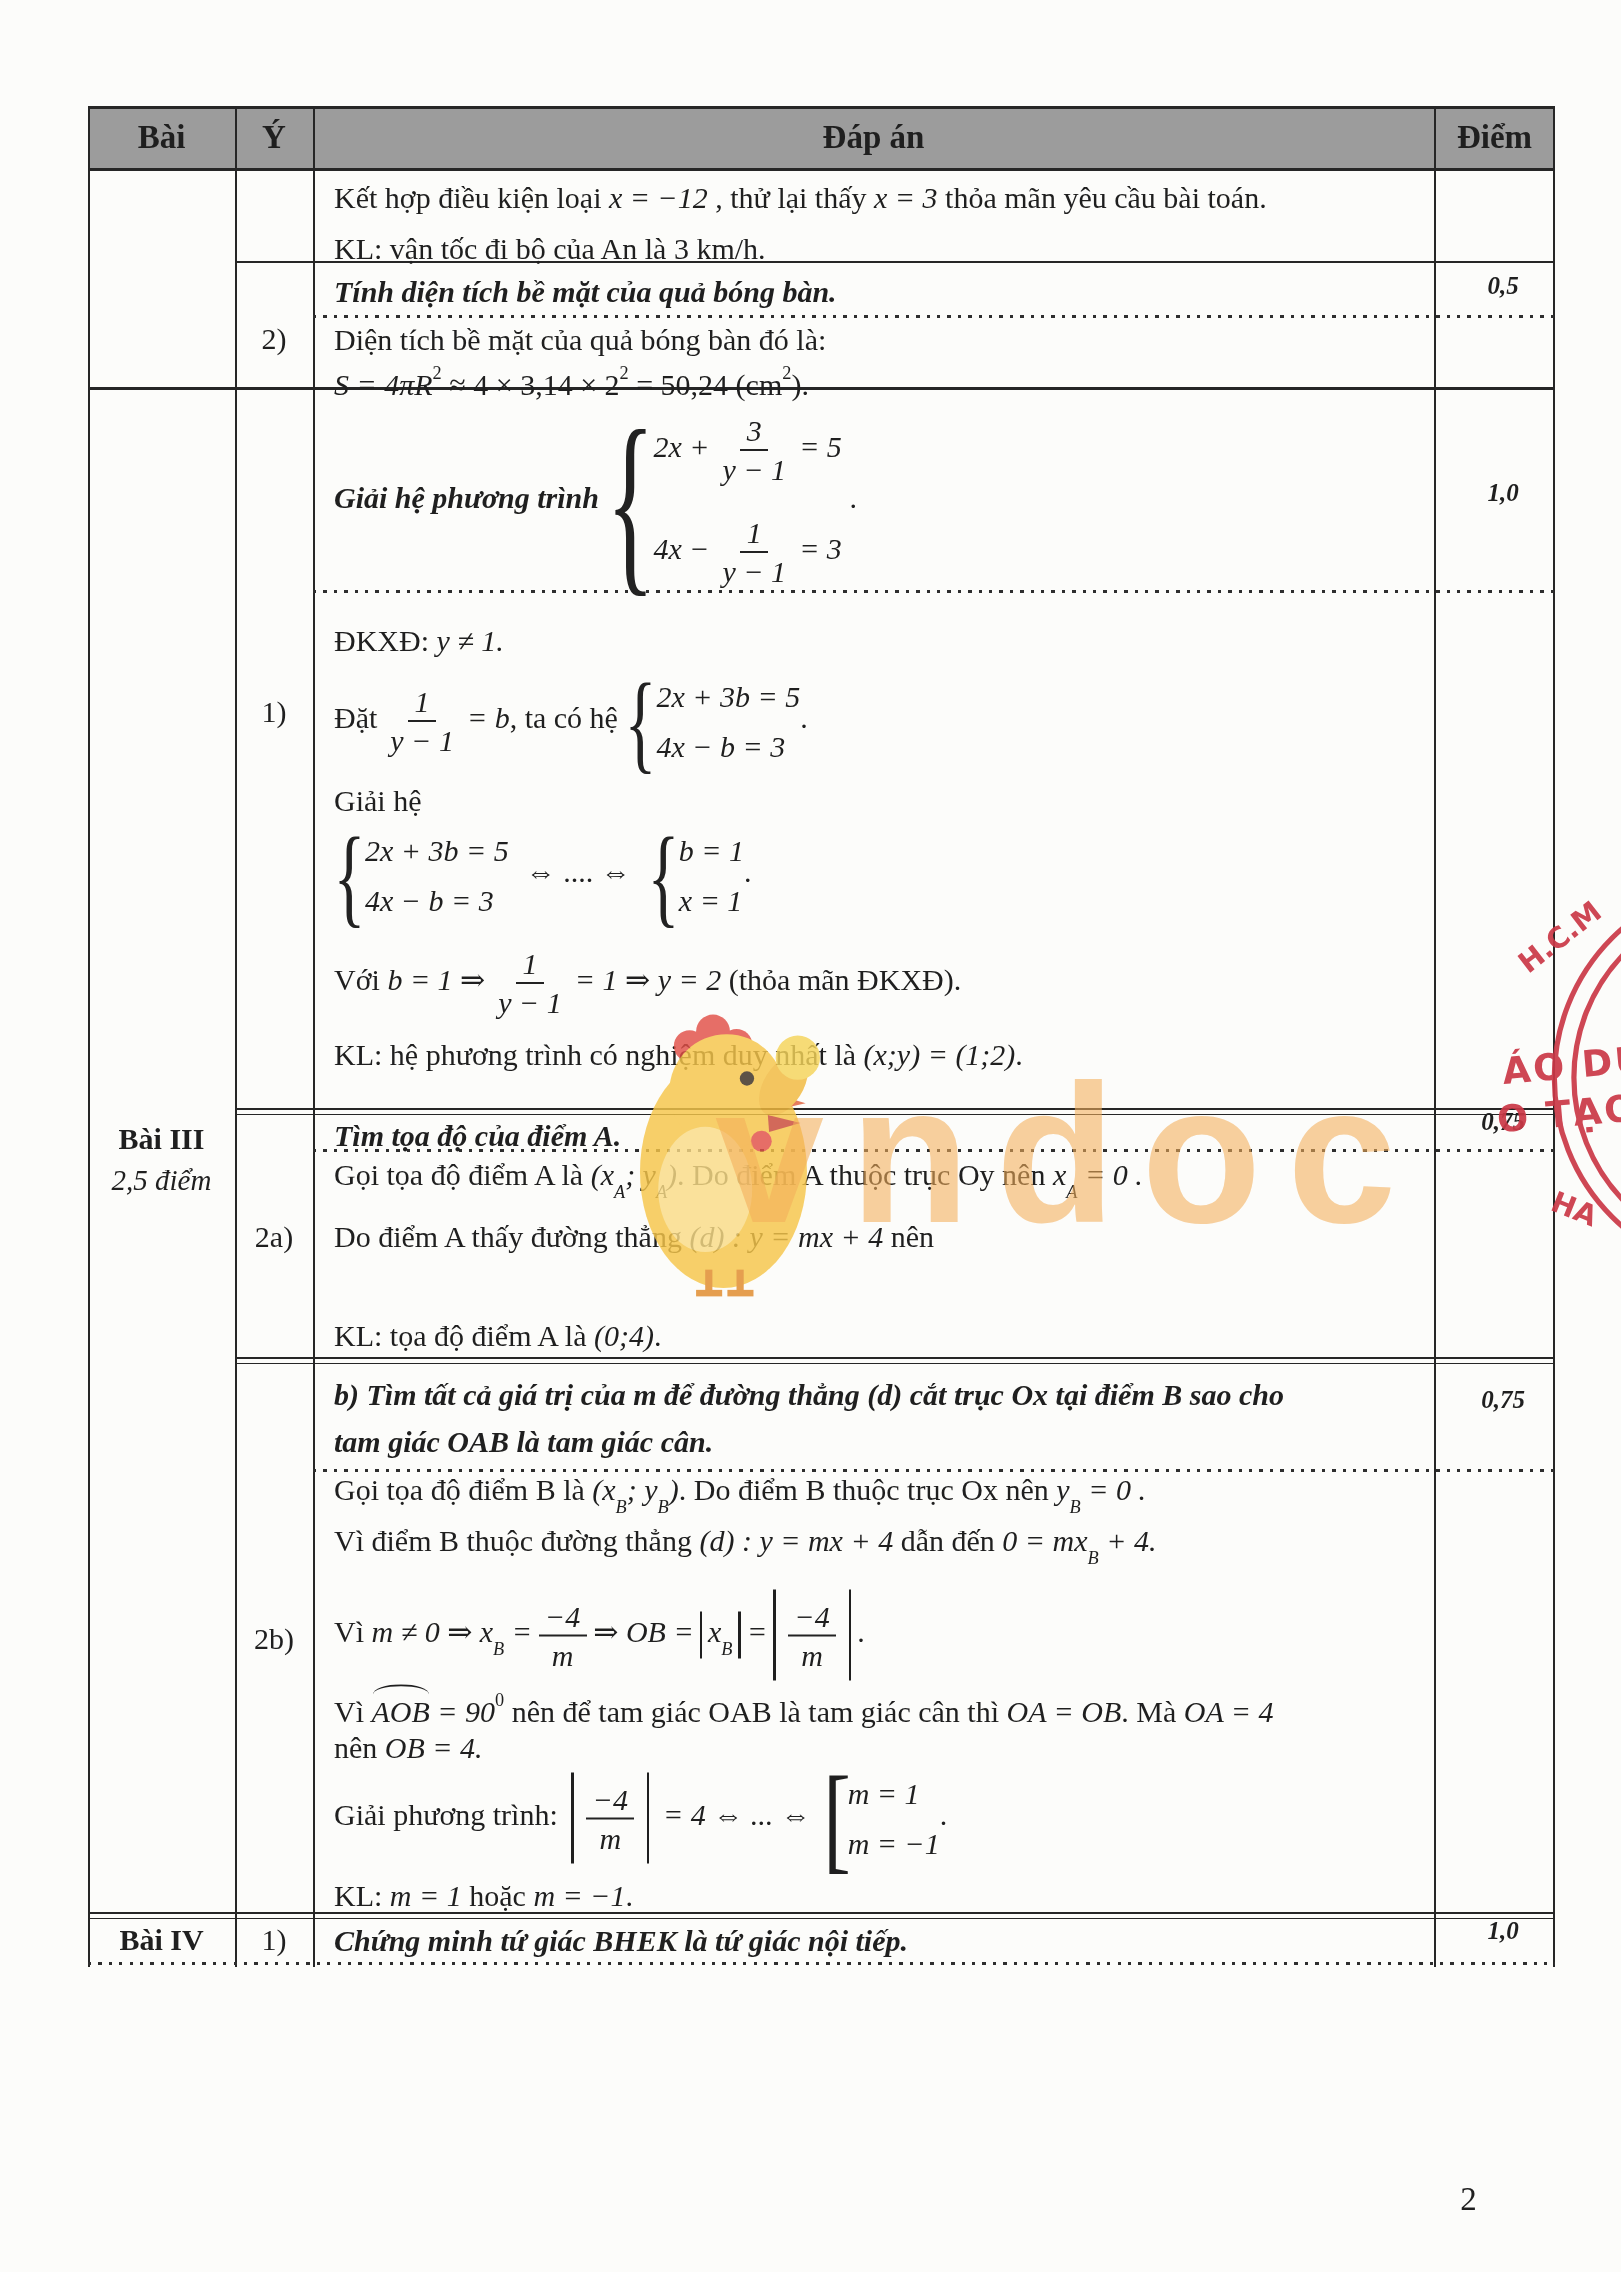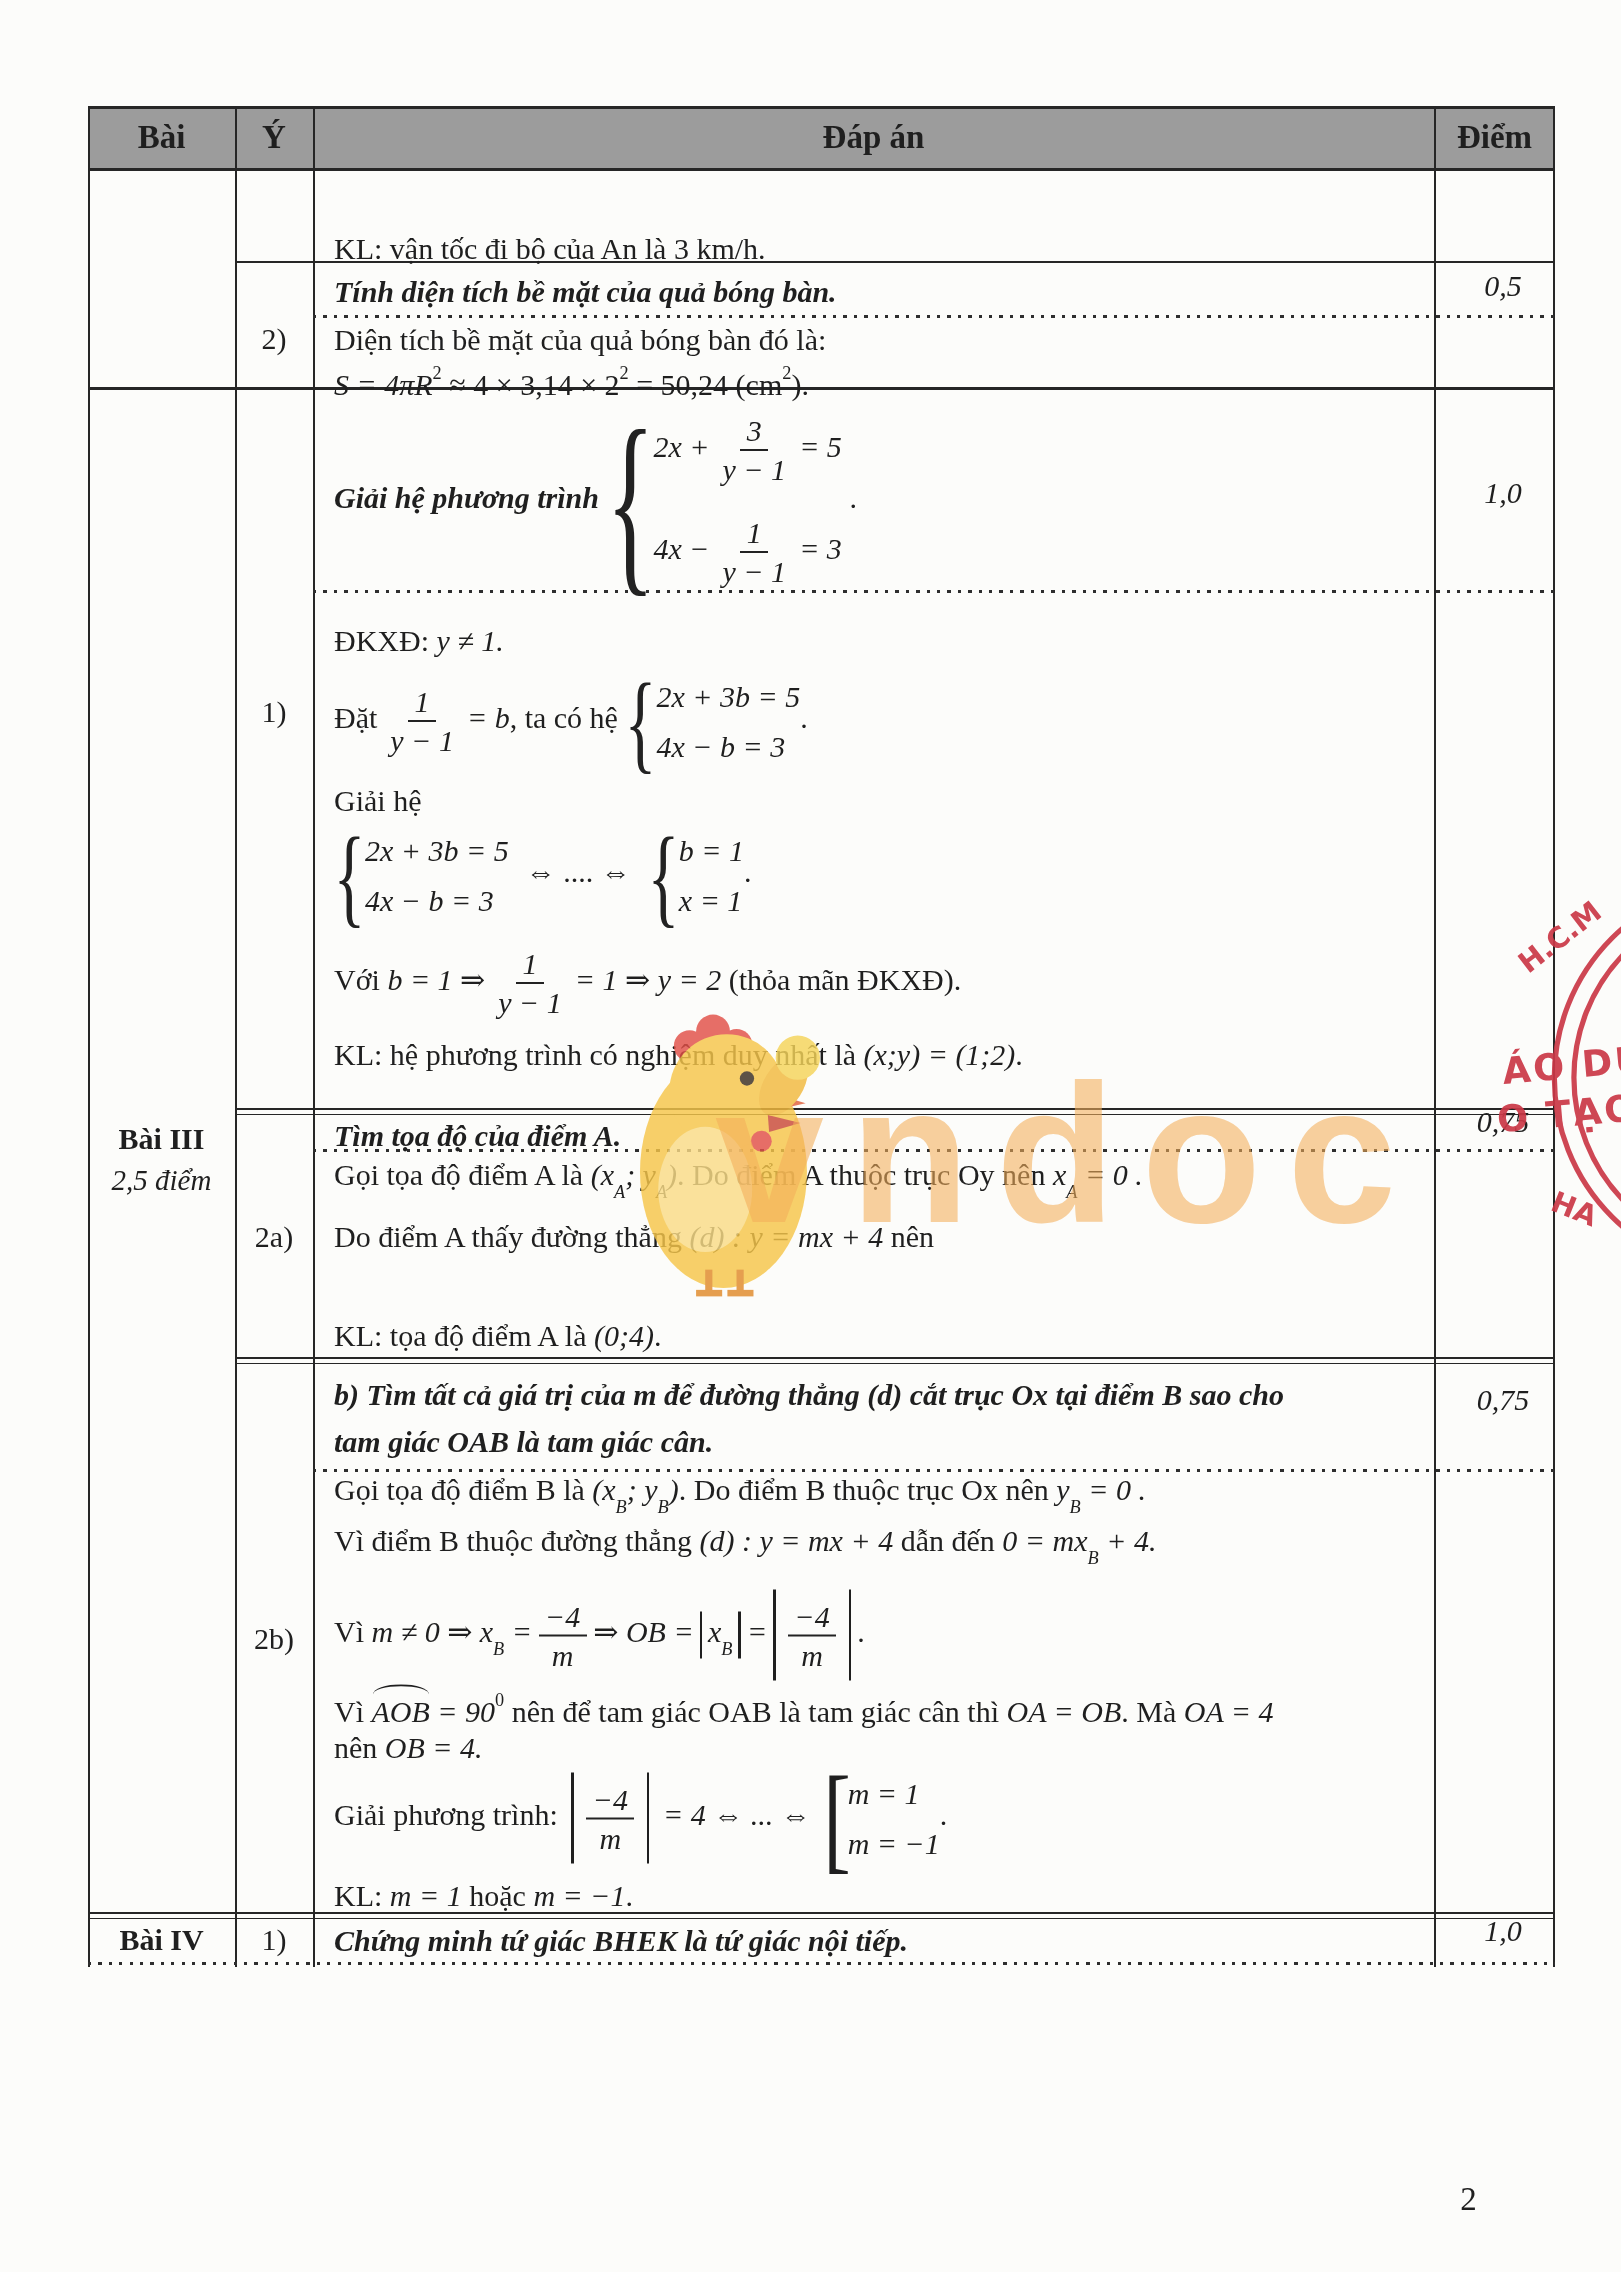--- a/index.html
+++ b/index.html
@@ -16,22 +16,22 @@
   .hl{position:absolute;height:2px;background:#262626;}
   .hl4{position:absolute;height:2.6px;background:#262626;}
   .hd{position:absolute;height:6.5px;border-top:2px solid #262626;border-bottom:1.3px solid #262626;box-sizing:border-box;}
   .dotl{position:absolute;height:3.3px;background:repeating-linear-gradient(90deg,#2e2e2e 0 3.3px,transparent 3.3px 10.4px);}
   .hdrband{position:absolute;left:88px;top:106px;width:1467px;height:63px;background:#9c9c9c;}
   .hc{position:absolute;top:106px;height:63px;display:flex;align-items:center;justify-content:center;
       font-weight:bold;font-size:33px;}
   .yl{position:absolute;left:235px;width:78px;text-align:center;font-size:30px;transform:translateY(-50%);}
   .bl{position:absolute;left:88px;width:147px;text-align:center;font-size:30px;font-weight:bold;transform:translateY(-50%);}
   .bli{position:absolute;left:88px;width:147px;text-align:center;font-size:29px;font-style:italic;transform:translateY(-50%);}
-  .sc{position:absolute;left:1434px;width:138px;text-align:center;font-weight:normal;font-style:italic;
-      font-size:30px;transform:translateY(-50%);}
+  .sc{position:absolute;left:1434px;width:138px;text-align:center;font-weight:bold;font-style:italic;
+      font-size:25px;transform:translateY(-50%);}
   
   .fr{display:inline-flex;flex-direction:column;align-items:center;vertical-align:middle;margin:0 6.5px;font-style:italic;}
   .fr .fn{padding:0 6.5px;border-bottom:2px solid #222;line-height:37px;text-align:center;}
   .fr .fd{padding:0 6.5px;line-height:37px;text-align:center;}
   .sys{display:inline-flex;flex-direction:column;vertical-align:middle;text-align:left;font-style:italic;}
   .gS{row-gap:13px;} .gL{row-gap:26px;}
   .sysrow{line-height:37px;}
   .brc{display:inline-flex;align-items:center;justify-content:center;vertical-align:middle;
        font-family:"Liberation Serif",serif;font-weight:400;color:#222;}
   .brcS{height:98px;font-size:111px;width:31px;transform:scaleX(.6);}
@@ -73,20 +73,21 @@
   <div class="vl" style="left:313px;top:106px;height:1861px;"></div>
   <div class="vl" style="left:1434px;top:106px;height:1861px;"></div>
   <div class="vl" style="left:1553px;top:106px;height:1861px;"></div>
 
   <div class="dotl" style="left:313px;top:315px;width:1242px;"></div>
   <div class="dotl" style="left:313px;top:590px;width:1242px;"></div>
   <div class="dotl" style="left:313px;top:1149px;width:1242px;"></div>
   <div class="dotl" style="left:313px;top:1469px;width:1242px;"></div>
   <div class="dotl" style="left:88px;top:1962px;width:1467px;"></div>
 
+  <div class="t" style="left:334px;top:197px;"><span class="u">Kết hợp điều kiện loại </span><span class="m">x = −12</span><span class="u"> , thử lại thấy </span><span class="m">x = 3</span><span class="u"> thỏa mãn yêu cầu bài toán.</span></div>
   <div class="t" style="left:334px;top:248px;">KL: vận tốc đi bộ của An là 3 km/h.</div>
 
   <div class="yl" style="top:339px;">2)</div>
   <div class="t bt" style="left:334px;top:291px;">Tính diện tích bề mặt của quả bóng bàn.</div>
   <div class="sc" style="top:286px;">0,5</div>
   <div class="t" style="left:334px;top:339px;">Diện tích bề mặt của quả bóng bàn đó là:</div>
   <div class="t" style="left:334px;top:379px;"><span class="m">S = 4πR</span><span class="sp">2</span><span class="u"> ≈ 4 × 3,14 × 2</span><span class="sp">2</span><span class="u"> = 50,24 (cm</span><span class="sp">2</span><span class="u">).</span></div>
 
   <div class="bl" style="top:1139px;">Bài III</div>
   <div class="bli" style="top:1180px;">2,5 điểm</div>

